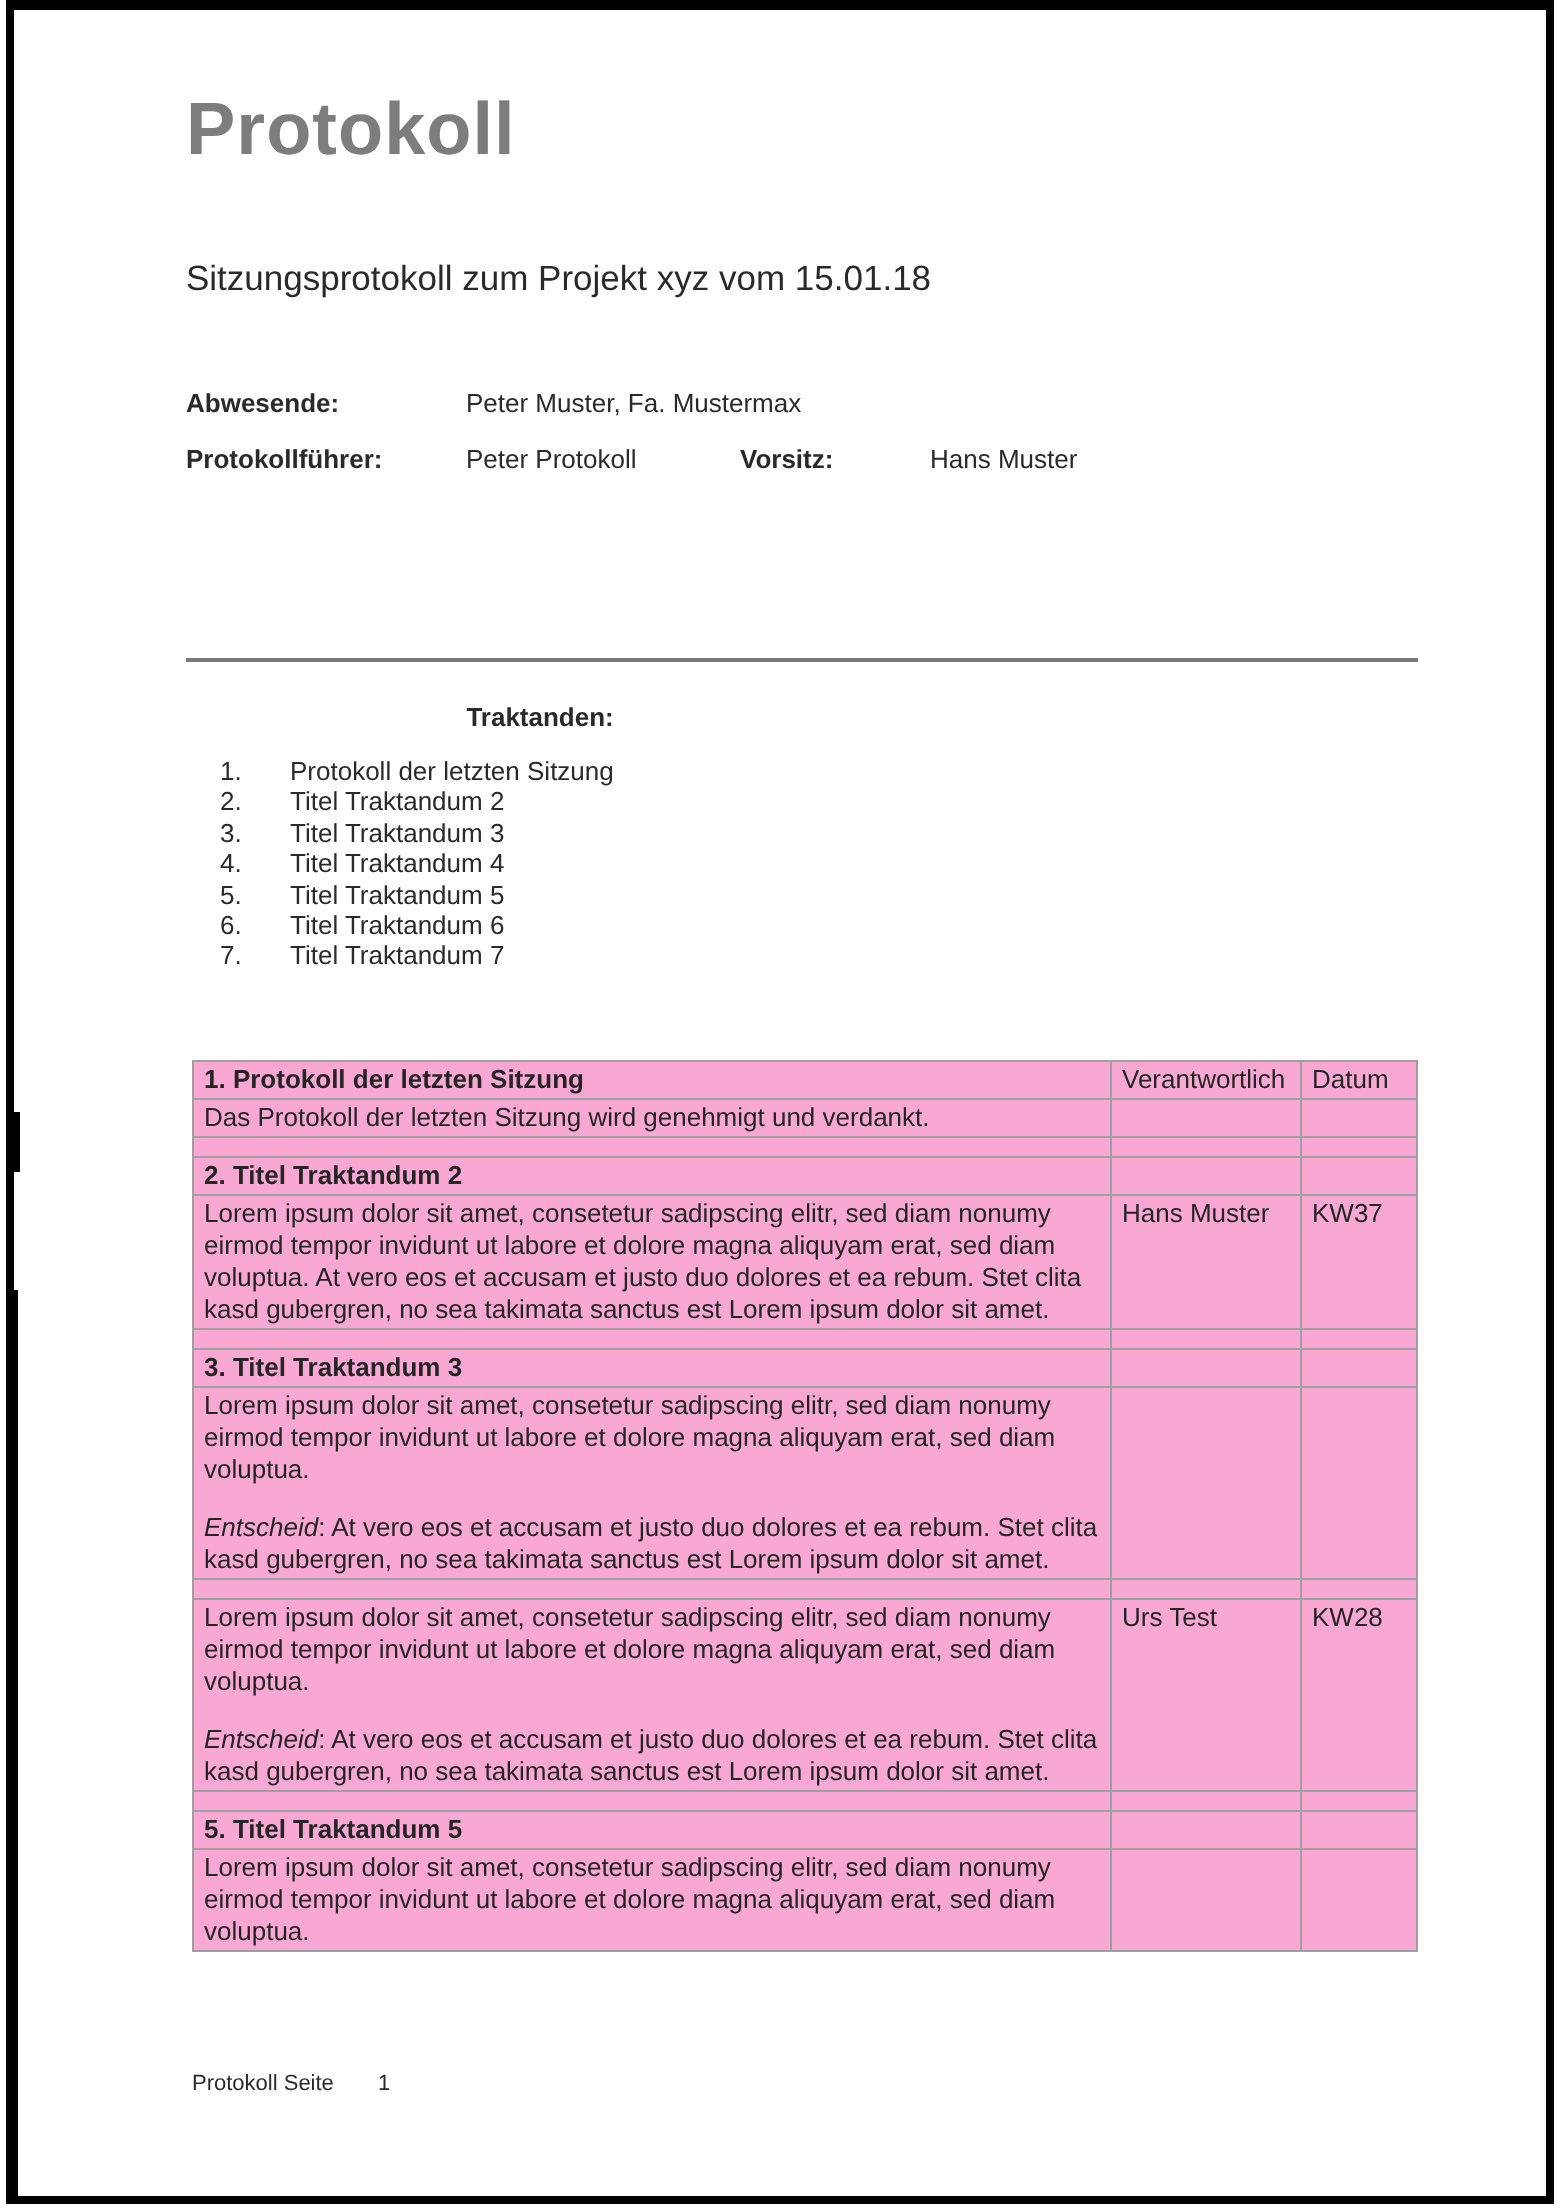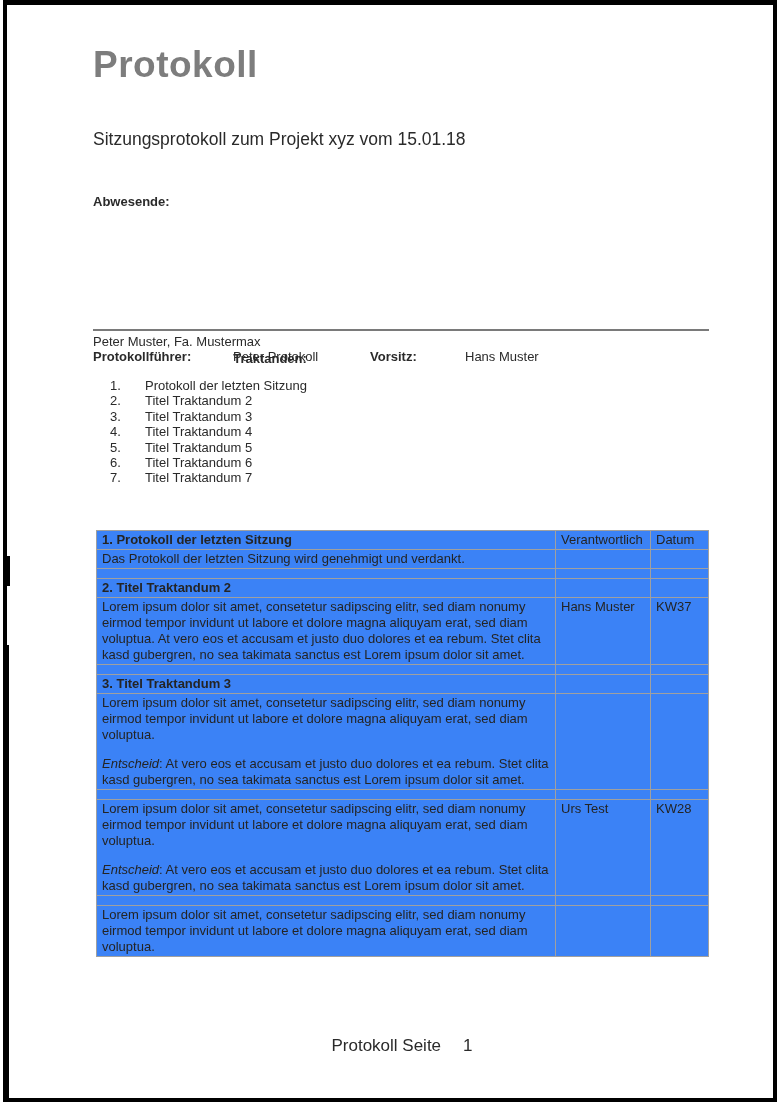--- a/index.html
+++ b/index.html
@@ -14,44 +14,44 @@
   .art2{left:3px;top:645px;width:6px;height:453px;}
   
   .doc-title{position:absolute;left:93px;top:44px;margin:0;
              font-size:37px;font-weight:bold;color:#7d7d7d;letter-spacing:0.5px;}
   .doc-subtitle{position:absolute;left:93px;top:129px;font-size:17.5px;color:#2a2a2a;}
   
   .meta{position:absolute;left:93px;top:178px;width:620px;font-size:13px;line-height:15.3px;color:#2a2a2a;}
   .meta-row{display:flex;}
   .meta-label{width:140px;font-weight:bold;flex:0 0 140px;}
   .meta-value{flex:1;}
-  .row-abwesende{margin-top:16px;flex-direction:column;}
-  .row-fuehrer{}
+  .row-abwesende{margin-top:16px;}
+  .row-fuehrer{margin-top:13px;}
   .fuehrer-value{width:137px;flex:0 0 137px;}
   .vorsitz-label{width:95px;flex:0 0 95px;font-weight:bold;}
   .rule{position:absolute;left:93px;top:329px;width:616px;height:2px;background:#7a7a7a;}
   
   .trakt{position:absolute;left:93px;top:351px;font-size:13px;color:#2a2a2a;}
   .trakt-label{font-weight:bold;text-align:right;}
   .trakt-list{margin:12px 0 0 0;padding:0;list-style:none;line-height:15.4px;}
   .trakt-item{display:flex;}
   .trakt-num{display:inline-block;margin-left:17px;width:35px;flex:0 0 35px;}
   
   .ptable{position:absolute;left:96px;top:530px;width:612px;border-collapse:collapse;
           table-layout:fixed;font-size:13px;color:#242424;}
   .ptable td{border:1px solid #a0a0a0;padding:1px 5px;vertical-align:top;
-             line-height:16px;background:#3b82f6;}
+             line-height:16px;background:#f9a8d4;}
   .ptable .b{font-weight:bold;}
   .ptable tr.spacer td{height:9px;padding:0;}
   .ptable p{margin:0;}
   .ptable p.gap{height:13px;}
   .it{font-style:italic;}
   
-  .footer{position:absolute;left:96px;top:1036px;width:612px;text-align:center;
-          font-size:17px;color:#2a2a2a;}
+  .footer{position:absolute;left:96px;top:1036px;width:612px;text-align:left;
+          font-size:11px;color:#2a2a2a;}
   .footer .pagenum{margin-left:22px;}
 </style>
 </head>
 <body>
 
 <div class="page">
   <div class="frame"></div>
   <div class="art art1"></div>
   <div class="art art2"></div>
 
@@ -176,20 +176,25 @@
         <td>Urs Test</td>
         <td>KW28</td>
       </tr>
       <tr class="spacer">
           <td></td>
           <td></td>
           <td></td>
         </tr>
 
       <tr>
+        <td class="b">5. Titel Traktandum 5</td>
+        <td></td>
+        <td></td>
+      </tr>
+      <tr>
         <td>Lorem ipsum dolor sit amet, consetetur sadipscing elitr, sed diam nonumy eirmod tempor invidunt ut labore et dolore magna aliquyam erat, sed diam voluptua.</td>
         <td></td>
         <td></td>
       </tr>
     </tbody>
   </table>
 
   <div class="footer">
     <span>Protokoll Seite</span><span class="pagenum">1</span>
   </div>

